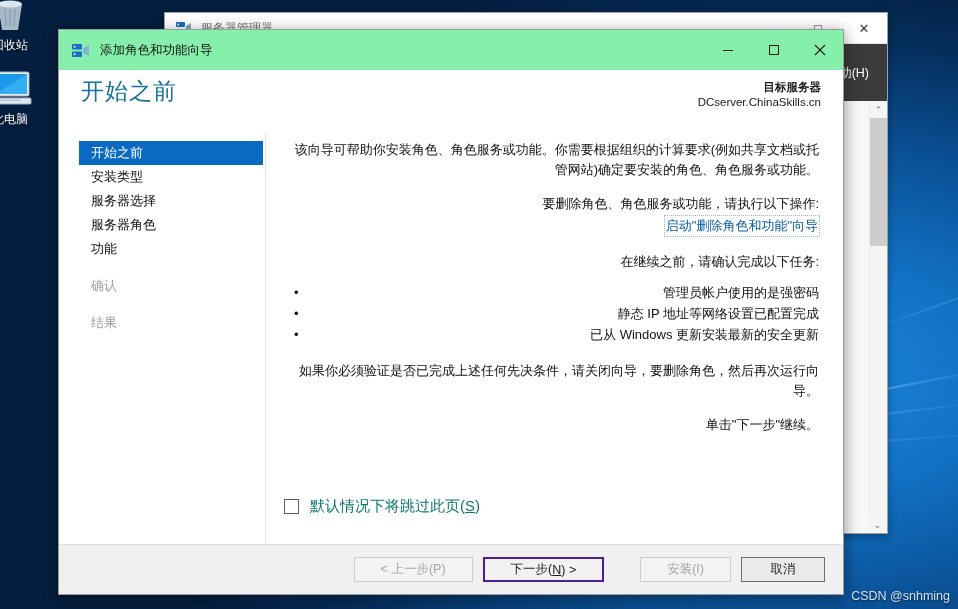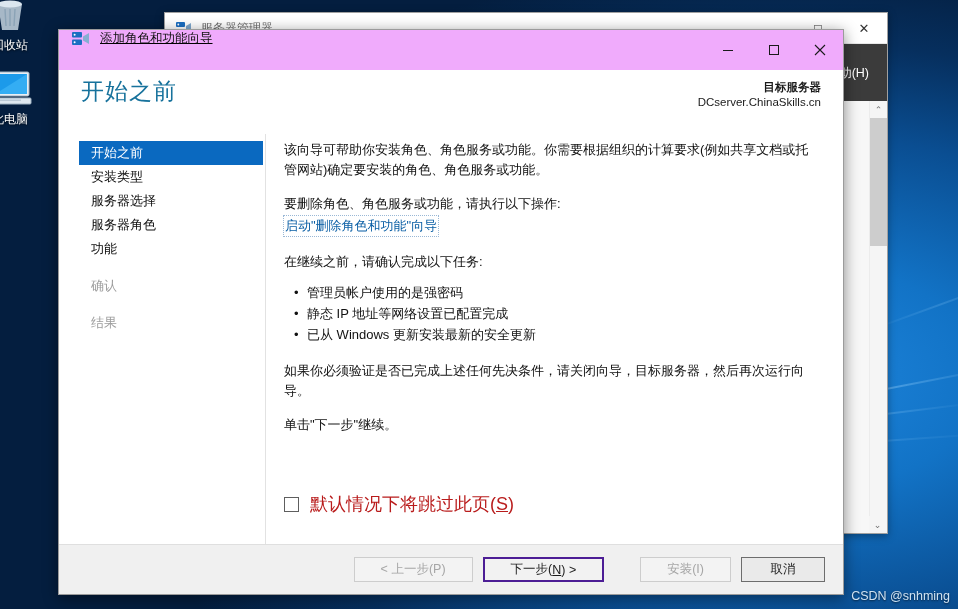--- a/index.html
+++ b/index.html
@@ -55,50 +55,50 @@
   #sm-scroll .arrow{height:17px;display:flex;align-items:center;justify-content:center;
     font-size:9px;color:#707070;}
   #sm-scroll .thumb{position:absolute;left:0;right:0;top:17px;height:128px;background:#cdcdcd;}
 
   
   #wizard{
     position:absolute;left:58px;top:29px;width:784px;height:564px;
     background:#fff;border:1px solid #9b9b9b;box-shadow:0 3px 14px rgba(0,0,0,.45);
     display:flex;flex-direction:column;
   }
-  #wiz-titlebar{height:40px;display:flex;align-items:flex-start;background:#f0abfc;flex:0 0 40px;text-decoration:underline;}
+  #wiz-titlebar{height:40px;display:flex;align-items:center;background:#86efac;flex:0 0 40px;}
   #wiz-icon{width:20px;height:17px;margin:0 9px 0 12px;position:relative;}
   #wiz-title{font-size:12.5px;color:#111;}
   #wiz-winbtns{margin-left:auto;display:flex;height:40px;}
   .wbtn{width:46px;height:40px;display:flex;align-items:center;justify-content:center;color:#1a1a1a;}
 
   #wiz-header{flex:0 0 58px;display:flex;align-items:flex-start;padding:6px 22px 0 22px;}
   #wiz-heading{font-size:23px;color:#17729c;font-weight:400;letter-spacing:1px;}
   #wiz-target{margin-left:auto;text-align:right;line-height:15px;margin-top:4px;}
   #wiz-target .t-label{font-size:11.5px;font-weight:bold;color:#1a1a1a;}
   #wiz-target .t-value{font-size:11.5px;color:#1a1a1a;}
 
   #wiz-main{flex:1 1 auto;display:flex;min-height:0;}
   #wiz-nav{width:186px;flex:0 0 186px;padding:7px 0 0 20px;border-right:1px solid #e2e2e2;}
   .nav-item{height:24px;line-height:24px;padding-left:12px;font-size:13px;color:#0d0d0d;}
   .nav-item.selected{background:#0a69c0;color:#fff;margin-right:2px;}
   .nav-item.disabled{color:#9d9d9d;margin-top:13px;}
 
-  #wiz-content{flex:1 1 auto;padding:6px 24px 0 18px;position:relative;}
+  #wiz-content{flex:1 1 auto;padding:6px 24px 0 18px;position:relative;text-align:right;}
   #wiz-content p{margin:0 0 14px 0;font-size:13px;line-height:20px;color:#111;}
   #wiz-content p.tight{margin-bottom:2px;}
   #link-remove{color:#0b5fa5;text-decoration:none;outline:1px dotted #9ab8d6;
     display:inline-block;padding:0 1px;cursor:pointer;}
   ul.tasks{margin:0 0 16px 0;padding:0 0 0 10px;list-style:none;}
   ul.tasks li{font-size:13px;line-height:21px;position:relative;padding-left:13px;color:#111;}
   ul.tasks li:before{content:"\2022";position:absolute;left:0;top:0;font-size:13px;}
 
   #skip-row{position:absolute;left:18px;bottom:28px;display:flex;align-items:center;gap:11px;}
   #skip-box{width:13px;height:13px;border:1px solid #5e5e5e;background:#fff;display:inline-block;}
-  #skip-label{font-size:18px;color:#b91c1c;}
+  #skip-label{font-size:15px;color:#0f766e;}
   #skip-label u{text-decoration:underline;}
 
   #wiz-footer{flex:0 0 49px;background:#f0f0f0;border-top:1px solid #dfdfdf;
     display:flex;align-items:center;justify-content:flex-end;padding-right:18px;gap:10px;}
   .btn{height:25px;min-width:84px;padding:0 26px;font-size:12.5px;
     border:1px solid #adadad;background:#f5f5f5;color:#1b1b1b;
     font-family:inherit;display:flex;align-items:center;justify-content:center;}
   .btn u{text-decoration:underline;}
   .btn.disabled{color:#a6a6a6;border-color:#cdcdcd;background:#f3f3f3;}
   .btn.default{border:2px solid #4c1d95;background:#f2f2f2;}
@@ -235,21 +235,21 @@
       <p class="tight">要删除角色、角色服务或功能，请执行以下操作:</p>
       <p style="margin-bottom:16px;">
         <a id="link-remove" href="#">启动"删除角色和功能"向导</a>
       </p>
       <p class="tight" style="margin-bottom:10px;">在继续之前，请确认完成以下任务:</p>
       <ul class="tasks">
         <li>管理员帐户使用的是强密码</li>
         <li>静态 IP 地址等网络设置已配置完成</li>
         <li>已从 Windows 更新安装最新的安全更新</li>
       </ul>
-      <p>如果你必须验证是否已完成上述任何先决条件，请关闭向导，目标服务器，然后再次运行向导。</p>
+      <p>如果你必须验证是否已完成上述任何先决条件，请关闭向导，要删除角色，然后再次运行向导。</p>
       <p>单击"下一步"继续。</p>
 
       <div id="skip-row">
         <span id="skip-box"></span>
         <span id="skip-label"><span>默认情况下将跳过此页(</span><u>S</u><span>)</span></span>
       </div>
     </div>
   </div>
 
   <div id="wiz-footer">

